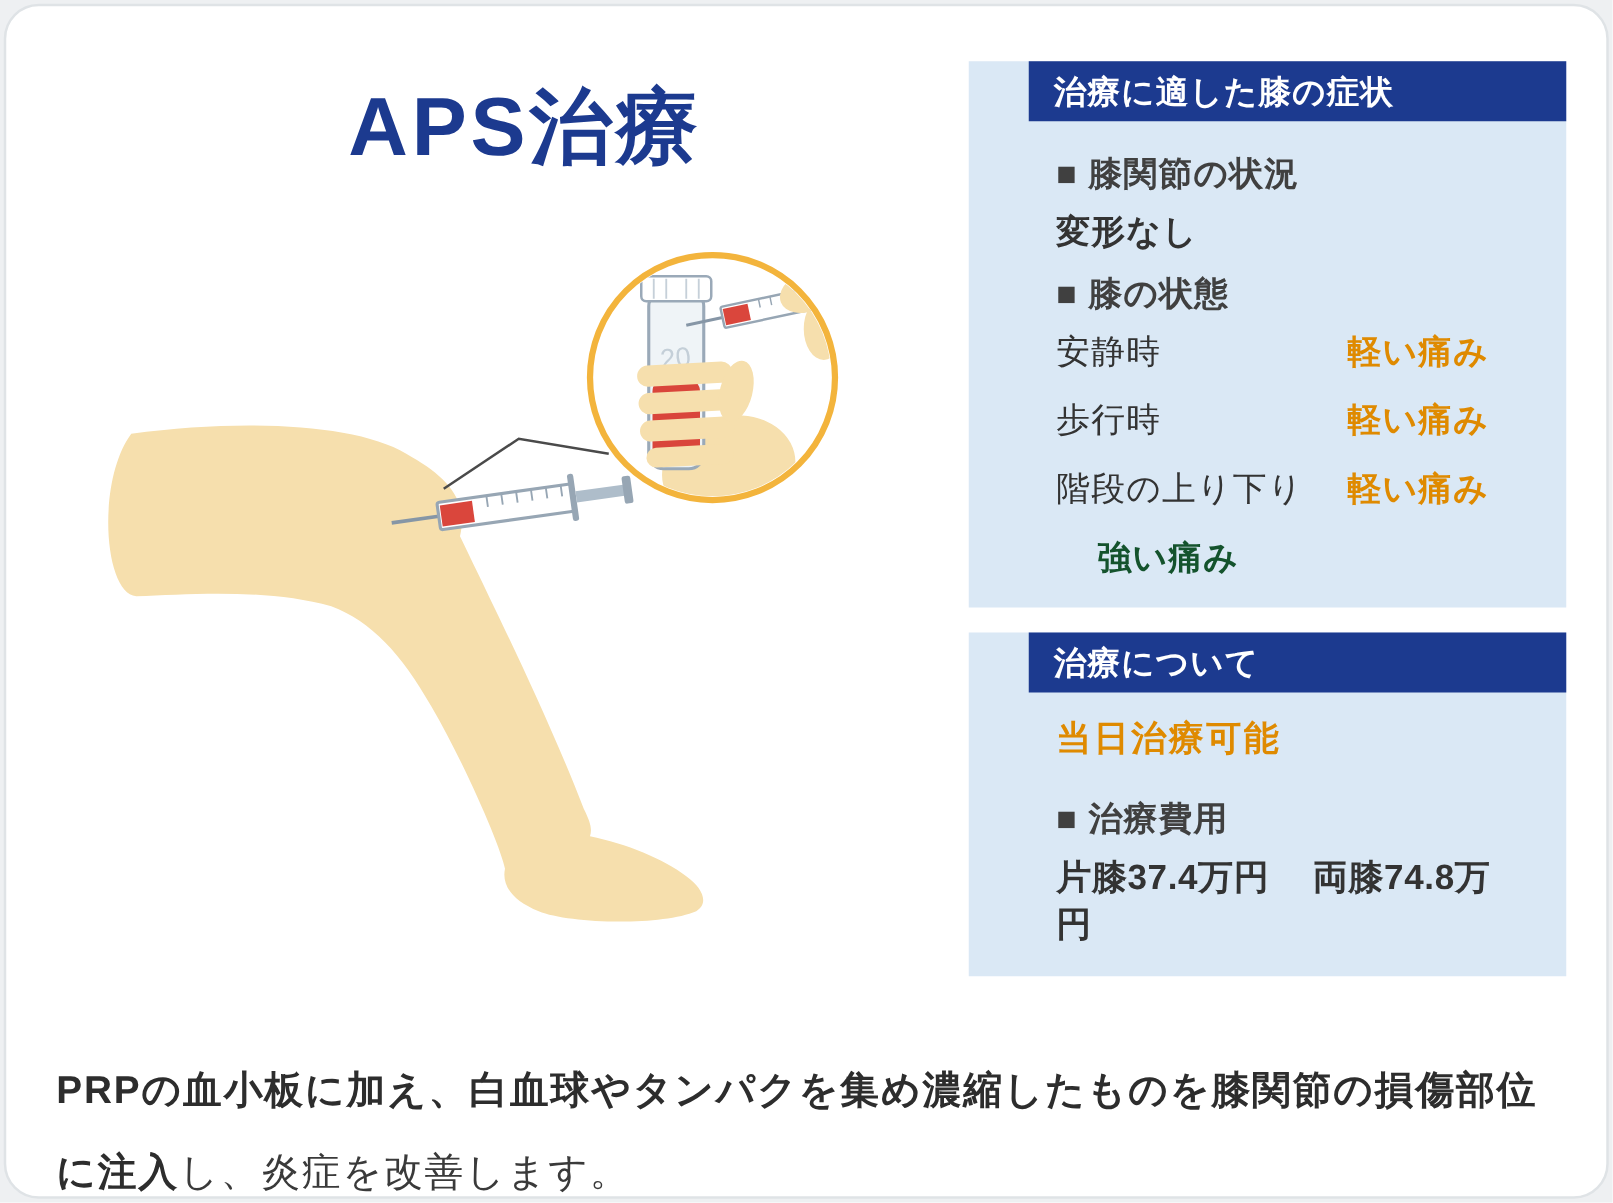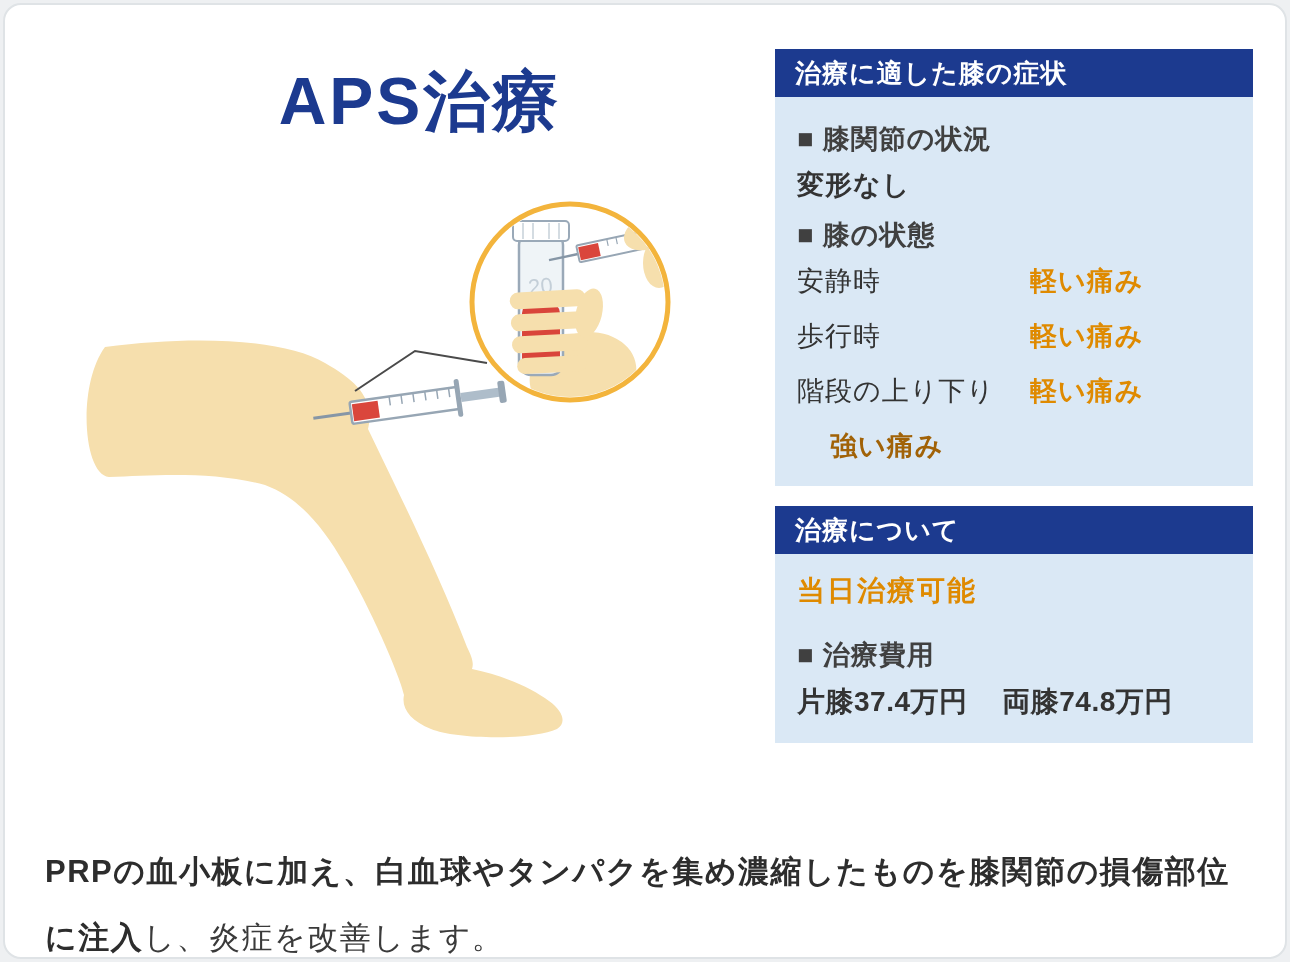--- a/index.html
+++ b/index.html
@@ -4,34 +4,34 @@
 <style>
   html,body{margin:0;padding:0;}
   body{
     width:1290px;height:962px;position:relative;
     background:#eef0f2;
     font-family:"Liberation Sans","DejaVu Sans",sans-serif;
     overflow:hidden;
   }
   .card{
     position:absolute;left:3px;top:3px;width:1284px;height:956px;
-    background:#ffffff;border:2px solid #dfe3e6;border-radius:18px;
+    background:#ffffff;border:2px solid #dfe3e6;border-radius:28px;
     box-sizing:border-box;overflow:hidden;
   }
   .page-title{
     position:absolute;left:60px;top:52px;width:710px;margin:0;
     text-align:center;font-size:66px;font-weight:bold;
     color:#1C3A8F;letter-spacing:3px;
   }
   .illustration{
     position:absolute;left:30px;top:140px;width:720px;height:660px;
   }
   
   .panels{position:absolute;left:770px;top:44px;width:478px;}
-  .panel{background:#DAE8F5;margin-bottom:20px;}
+  .panel{background:#DAE8F5;margin-bottom:20px;padding-left:48px;}
   .panel-header{
     background:#1C3A8F;color:#ffffff;font-weight:bold;
     font-size:26px;line-height:26px;padding:11px 20px;letter-spacing:1px;
   }
   .panel-body{padding:14px 22px 18px;}
   .section-label{
     color:#404040;font-weight:bold;font-size:27px;
     margin:10px 0 10px;letter-spacing:1px;
   }
   .section-value{color:#333333;font-size:27px;margin:2px 0 14px;letter-spacing:1px;font-weight:bold;}
@@ -135,21 +135,21 @@
         </div>
         <div class="row">
           <span class="row-label">歩行時</span>
           <span class="row-value" style="color: rgb(223, 138, 0);">軽い痛み</span>
         </div>
         <div class="row">
           <span class="row-label">階段の上り下り</span>
           <span class="row-value" style="color: rgb(223, 138, 0);">軽い痛み</span>
         </div>
         <div class="row">
-          <span class="row-value" style="color: #a16207; text-align: center;">強い痛み</span>
+          <span class="row-value" style="color: #14532d; text-align: center;">強い痛み</span>
         </div>
       </div>
     </section>
 
     <section class="panel">
       <header class="panel-header">治療について</header>
       <div class="panel-body">
         <div class="section-value period-value" style="color: rgb(223, 138, 0);">当日治療可能</div>
         <div class="section-label">■ 治療費用</div>
         <div class="section-value cost-value">

